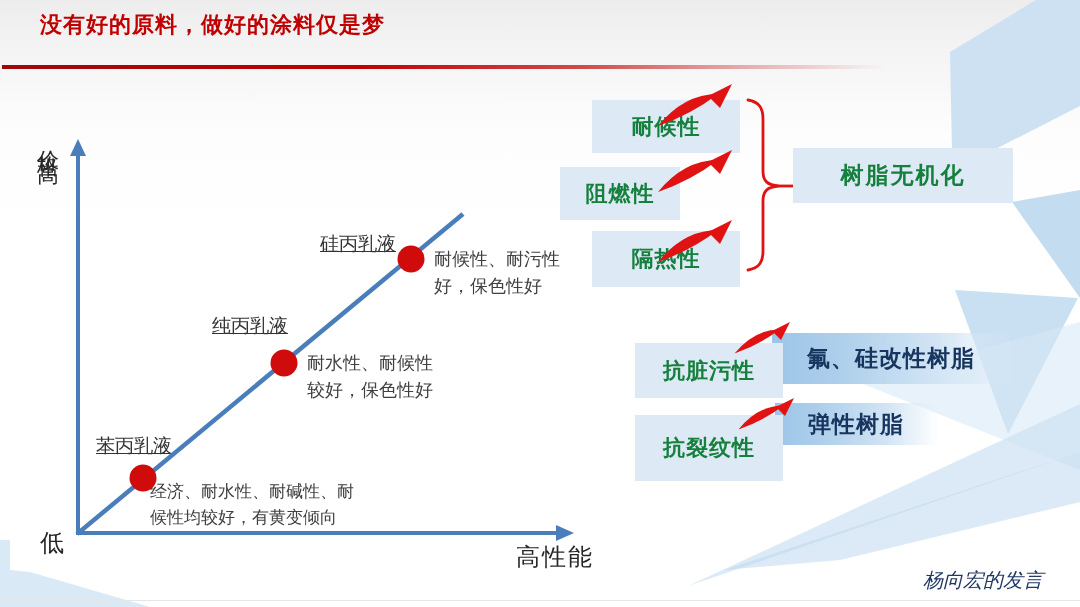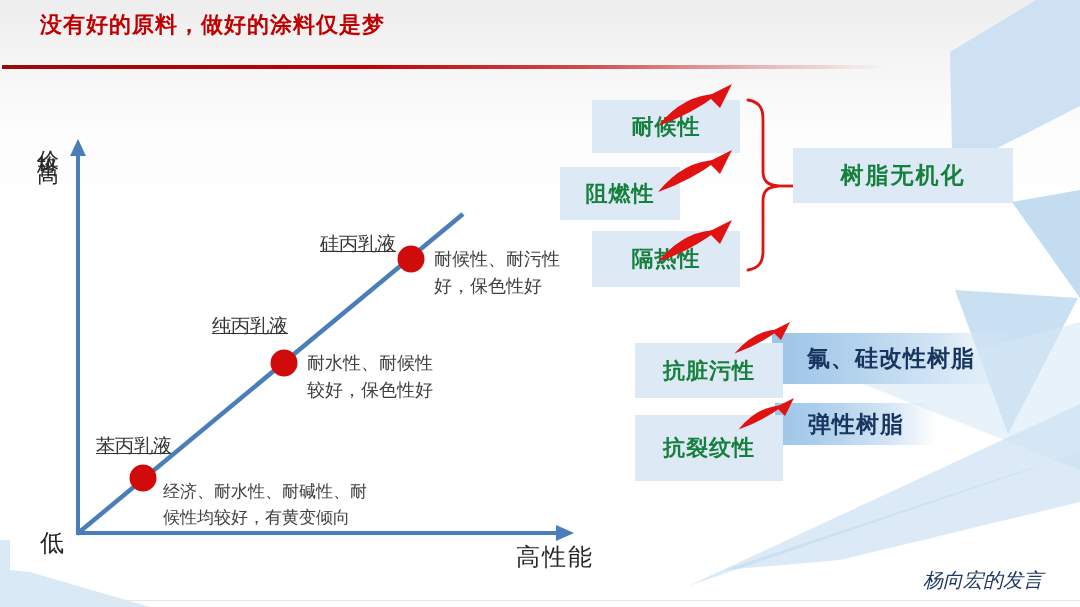--- a/index.html
+++ b/index.html
@@ -72,21 +72,21 @@
   </svg>
 
   <div class="abs title">没有好的原料，做好的涂料仅是梦</div>
   <div class="abs title-underline"></div>
 
   <div class="abs axis-text y-axis-label">价格高</div>
   <div class="abs axis-text y-low-label">低</div>
   <div class="abs axis-text x-axis-label">高性能</div>
 
   <div class="abs pt-label" style="left:84px;top:433px;margin-left:12px;">苯丙乳液</div>
-  <div class="abs pt-desc" style="left:163px;top:479px;font-size:17px;line-height:26px;">经济、耐水性、耐碱性、耐
+  <div class="abs pt-desc" style="left:150px;top:479px;font-size:17px;line-height:26px;">经济、耐水性、耐碱性、耐
 候性均较好，有黄变倾向</div>
 
   <div class="abs pt-label" style="left:212px;top:313px;">纯丙乳液</div>
   <div class="abs pt-desc" style="left:307px;top:350px;">耐水性、耐候性
 较好，保色性好</div>
 
   <div class="abs pt-label" style="left:320px;top:231px;">硅丙乳液</div>
   <div class="abs pt-desc" style="left:434px;top:246px;">耐候性、耐污性
 好，保色性好</div>
 

